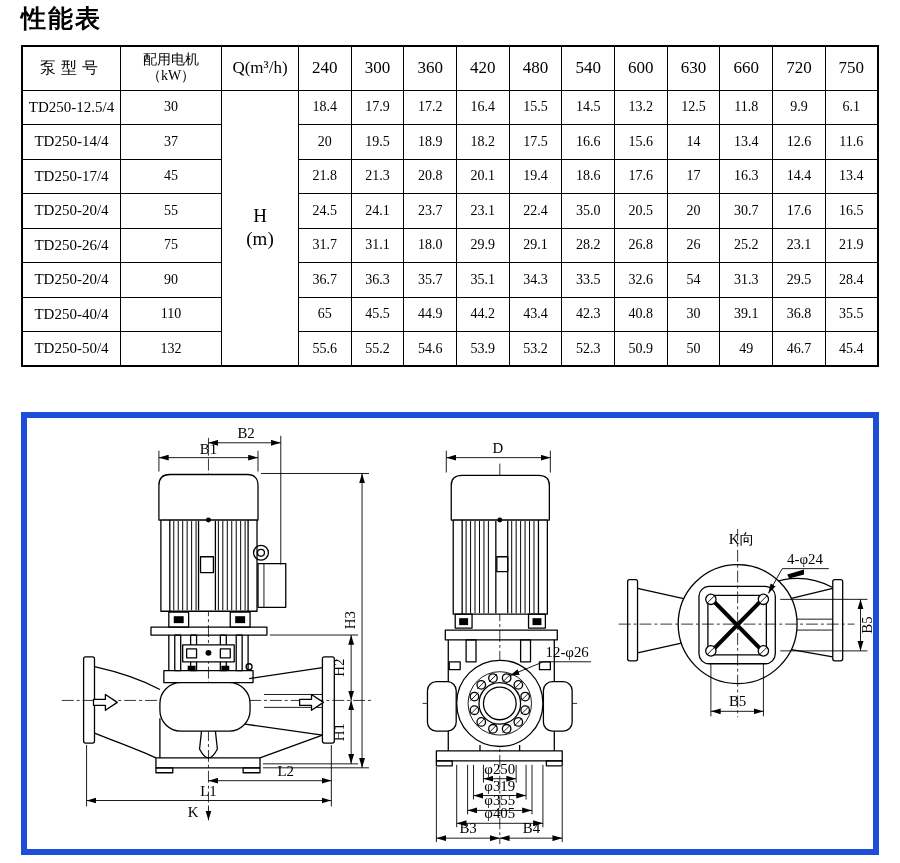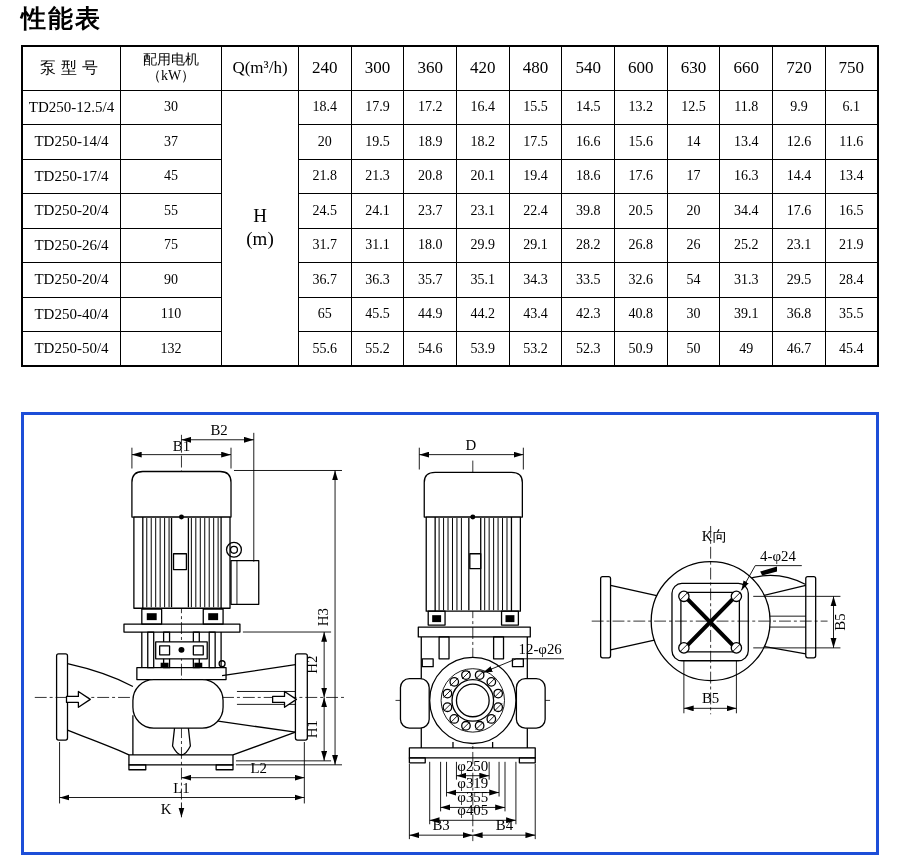--- a/index.html
+++ b/index.html
@@ -9,21 +9,21 @@
   table.perf th,table.perf td{border:1px solid #000;text-align:center;vertical-align:middle;padding:0;font-weight:normal;}
   table.perf thead tr{height:44px;}
   table.perf tbody tr{height:34.5px;}
   th.c-model{width:97px;font-size:16px;letter-spacing:5px;}
   th.c-power{width:100px;font-size:14px;line-height:1.15;}
   th.c-q{width:76px;font-size:17px;font-family:Liberation Serif, serif;}
   th.c-f{font-size:17px;}
   td.model{font-size:15px;}
   td.num{font-size:14px;}
   td.hcell{font-size:19px;line-height:1.2;}
-  .dbox{position:absolute;left:21px;top:412px;width:858px;height:443px;border:3px solid #1d4ed8;box-sizing:border-box;}
+  .dbox{position:absolute;left:21px;top:412px;width:858px;height:443px;border:6px solid #1d4ed8;box-sizing:border-box;padding-left:24px;}
   svg{display:block;}
   .ol{fill:none;stroke:#000;stroke-width:1.3;stroke-linejoin:round;}
   .wh{fill:#fff;stroke:#000;stroke-width:1.3;stroke-linejoin:round;}
   .fin{fill:none;stroke:#000;stroke-width:1;}
   .tl{fill:none;stroke:#000;stroke-width:.9;}
   .dl{fill:none;stroke:#000;stroke-width:.9;}
   .cl{fill:none;stroke:#000;stroke-width:.8;stroke-dasharray:12 3 3 3;}
   .bk{fill:#000;stroke:none;}
   .xr{fill:none;stroke:#000;stroke-width:4.2;stroke-linecap:round;}
   text.dv{font-family:"Liberation Serif",serif;font-size:15px;fill:#000;stroke:none;}
@@ -108,24 +108,24 @@
         <td class="num">13.4</td>
       </tr>
       <tr>
         <td class="model">TD250-20/4</td>
         <td class="num">55</td>
         <td class="num">24.5</td>
         <td class="num">24.1</td>
         <td class="num">23.7</td>
         <td class="num">23.1</td>
         <td class="num">22.4</td>
-        <td class="num">39.8</td>
+        <td class="num">35.0</td>
         <td class="num">20.5</td>
         <td class="num">20</td>
-        <td class="num">34.4</td>
+        <td class="num">30.7</td>
         <td class="num">17.6</td>
         <td class="num">16.5</td>
       </tr>
       <tr>
         <td class="model">TD250-26/4</td>
         <td class="num">75</td>
         <td class="num">31.7</td>
         <td class="num">31.1</td>
         <td class="num">18.0</td>
         <td class="num">29.9</td>

